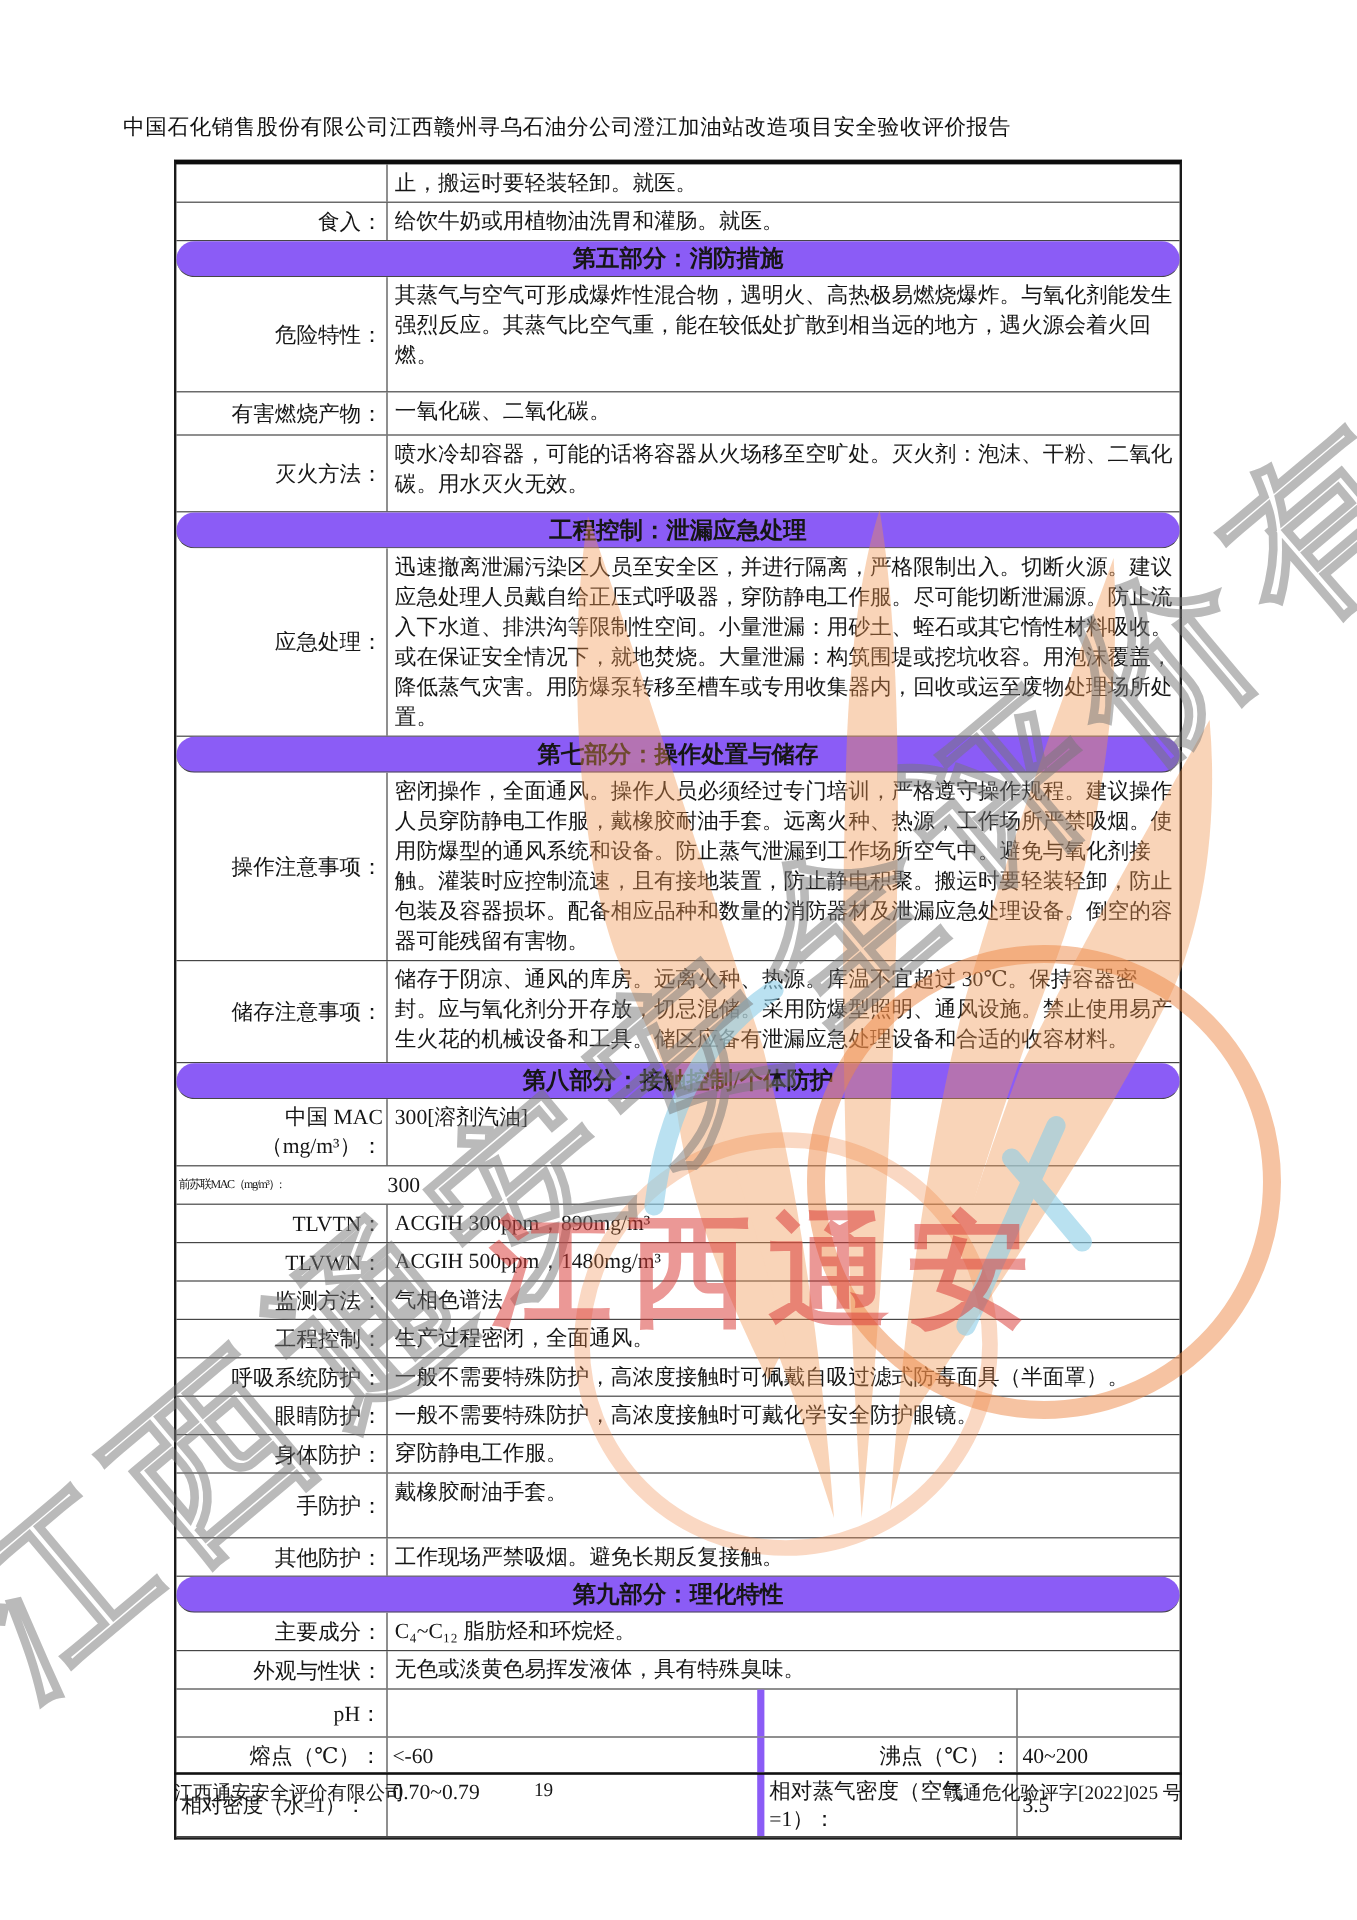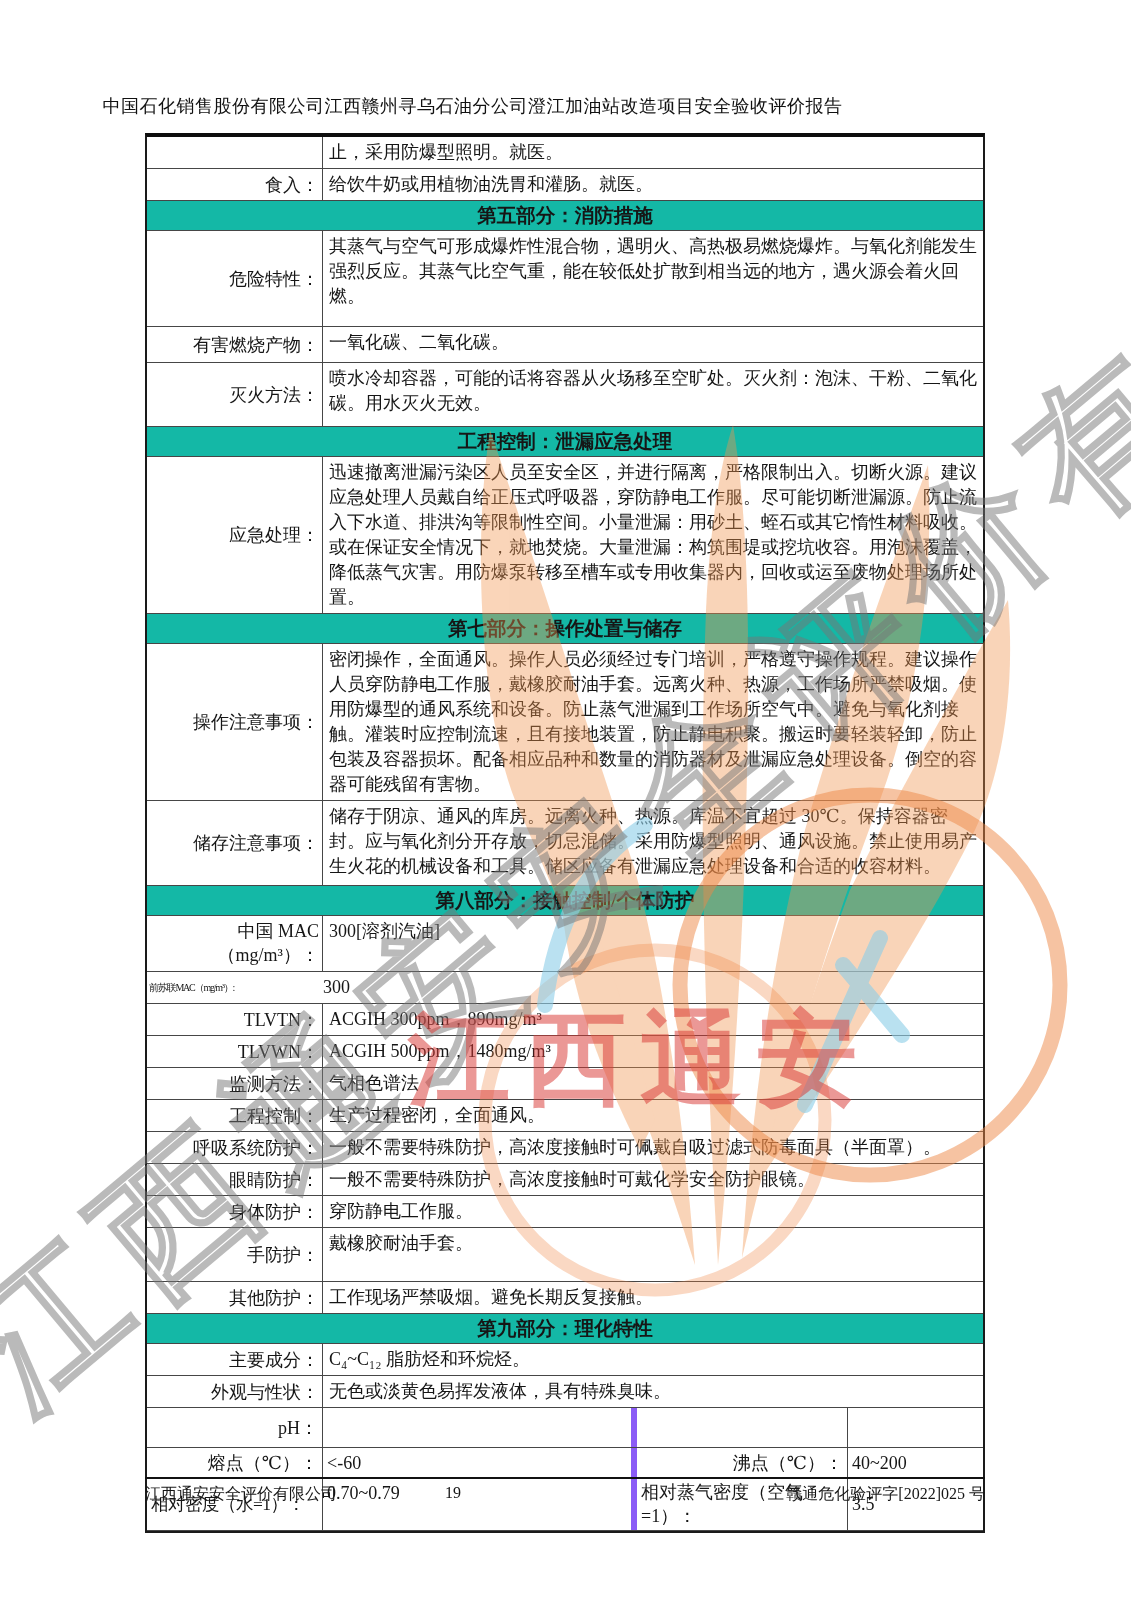--- a/index.html
+++ b/index.html
@@ -19,22 +19,22 @@
   .doc-footer .f-right{width:300px;text-align:right;}
   
   .msds-table{
     position:absolute;left:145px;top:133px;width:840px;box-sizing:border-box;
     border-left:2px solid #1a1a1a;border-right:2px solid #1a1a1a;
     border-top:4px solid #0d0d0d;border-bottom:2px solid #1a1a1a;
     background:transparent;
   }
   .t-row,.g-row,.sec-row{display:flex;border-bottom:1px solid #464646;box-sizing:border-box;}
   .sec-row{
-    background:#14b8a6;min-height:30px;align-items:center;justify-content:center;
-    font-weight:bold;font-size:19.5px;
+    background:#8b5cf6;min-height:30px;align-items:center;justify-content:center;
+    font-weight:bold;font-size:19.5px;border-radius:15px;
   }
   .t-row{min-height:30px;}
   .lbl{
     width:176px;flex:0 0 176px;box-sizing:border-box;border-right:1px solid #464646;
     display:flex;align-items:center;justify-content:flex-end;text-align:right;
     padding:2px 3px 2px 2px;font-size:18px;white-space:pre-line;line-height:24px;
   }
   .val{
     flex:1;box-sizing:border-box;padding:3px 4px 3px 6px;font-size:18px;line-height:25px;
     text-align:left;
@@ -81,21 +81,21 @@
   }
 </style>
 </head>
 <body>
 
 <div class="doc-header">中国石化销售股份有限公司江西赣州寻乌石油分公司澄江加油站改造项目安全验收评价报告</div>
 
 <div class="msds-table" id="msds-table">
     <div class="t-row">
       <div class="lbl"></div>
-      <div class="val">止，采用防爆型照明。就医。</div>
+      <div class="val">止，搬运时要轻装轻卸。就医。</div>
     </div>
     <div class="t-row">
       <div class="lbl">食入：</div>
       <div class="val">给饮牛奶或用植物油洗胃和灌肠。就医。</div>
     </div>
     <div class="sec-row">
       <div class="sec-title">第五部分：消防措施</div>
     </div>
     <div class="t-row v-hazard">
       <div class="lbl">危险特性：</div>

